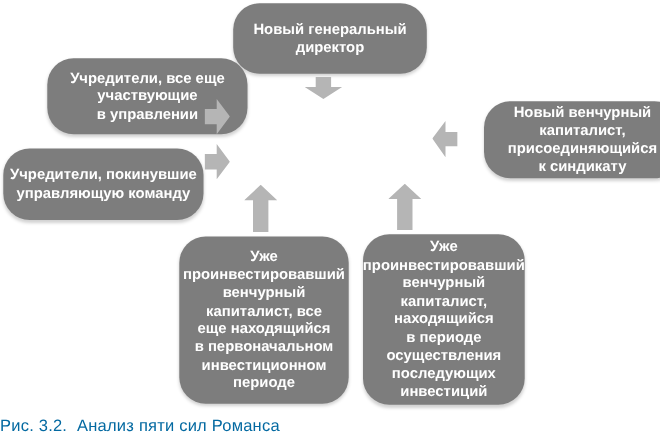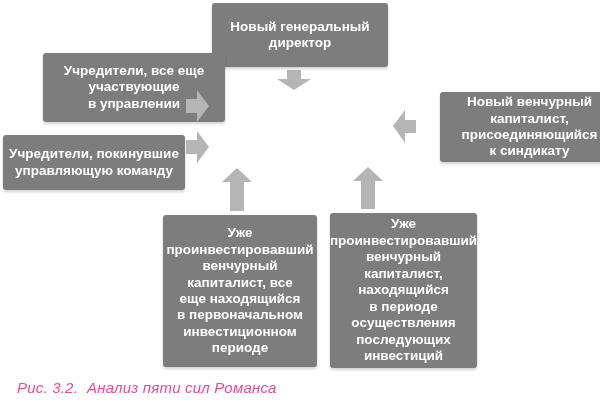--- a/index.html
+++ b/index.html
@@ -12,59 +12,58 @@
     position: relative;
     width: 600px;
     height: 400px;
     background: #ffffff;
     overflow: hidden;
   }
   .box {
     position: absolute;
     background: #7d7d7d;
     color: #ffffff;
-    border-radius: 3px;
+    border-radius: 24px;
     display: flex;
     align-items: center;
     justify-content: center;
     text-align: center;
     font-weight: bold;
     font-size: 13.5px;
     line-height: 1.22;
     white-space: pre-line;
     box-shadow: 0 2px 3px rgba(0,0,0,0.18);
     box-sizing: border-box;
     padding: 4px 6px;
   }
   .node-ceo        { left: 212px; top: 3px;   width: 176px; height: 64px; }
   .node-company    { left: 210px; top: 95px;  width: 180px; height: 62px; font-size: 15px; }
   .node-f-active   { left: 3px;   top: 53px;  width: 182px; height: 69px; margin-left: 40px; }
-  .node-f-departed { left: 3px;   top: 135px; width: 182px; height: 55px; }
+  .node-f-departed { left: 3px;   top: 135px; width: 182px; height: 65px; }
   .node-new-vc     { left: 440px; top: 92px;  width: 179px; height: 70px; }
   .node-vc-initial { left: 163px; top: 215px; width: 154px; height: 152px; }
   .node-vc-follow  { left: 330px; top: 213px; width: 147px; height: 155px; }
   .arrow {
     position: absolute;
   }
   .arrow svg { display: block; }
   .arrow polygon { fill: #b5b5b5; }
   .arrow-down       { left: 277px; top: 70px; }
   .arrow-right-1    { left: 186px; top: 90px; }
   .arrow-right-2    { left: 186px; top: 131px; }
   .arrow-left       { left: 393px; top: 110px; }
   .arrow-up-left    { left: 222px; top: 168px; }
   .arrow-up-right   { left: 353px; top: 167px; }
   .caption {
     position: absolute;
-    left: 17px;
+    left: 0;
     top: 379px;
     font-size: 15px;
-    color: #ec4899;
+    color: #0369a1;
     letter-spacing: 0.2px;
-    font-style: italic;
   }
   .caption .prefix {
     margin-right: 9px;
   }
 </style>
 </head>
 <body>
 
 <div class="canvas">
 

